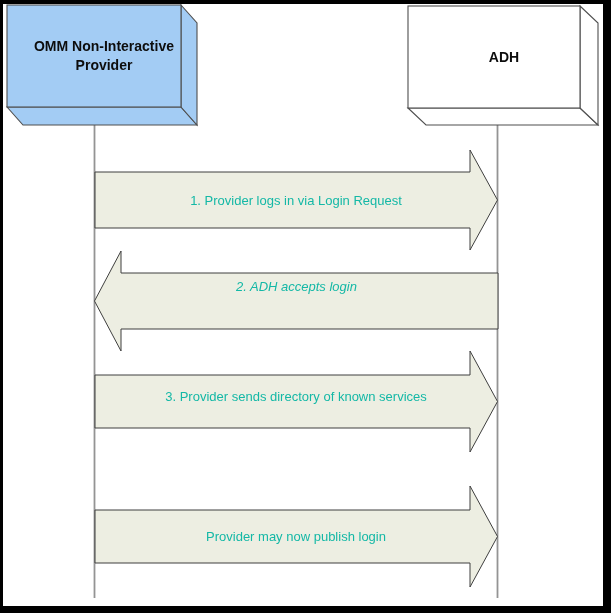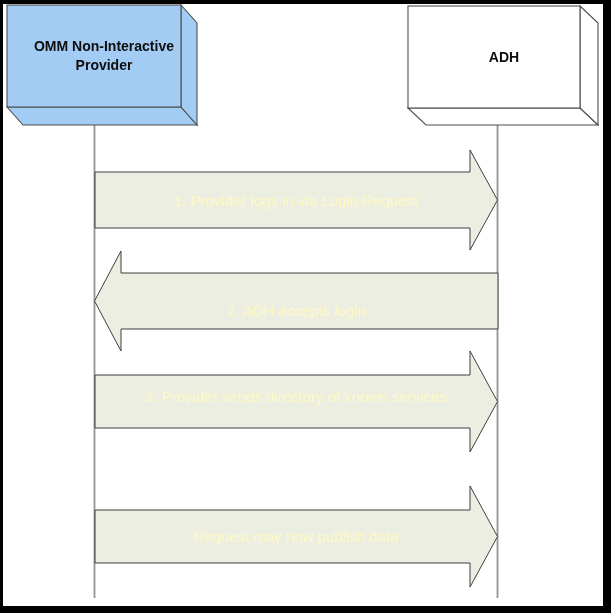--- a/index.html
+++ b/index.html
@@ -38,23 +38,23 @@
     color: #0d0d0d;
     pointer-events: none;
   }
   .actor-label {
     font-size: 14px;
     font-weight: bold;
     line-height: 19px;
     padding: 0 10px;
   }
   .msg-label {
-    font-size: 15px;
+    font-size: 13px;
     font-weight: normal;
-    color: #fef9c3;
+    color: #14b8a6;
   }
 </style>
 </head>
 <body>
 
 <div id="stage">
 
   <div id="canvas"></div>
 
   <svg id="shapes" width="611" height="613" viewBox="0 0 611 613">
@@ -82,19 +82,19 @@
 
     <polygon points="95,510 470,510 470,486 497.5,536.5 470,587 470,563 95,563" stroke-width="1" stroke-linejoin="miter" stroke="#3f3f3f" fill="#edeee2"></polygon>
   </svg>
 
   <div class="label actor-label" style="left:7px; top:5px; width:174px; height:102px;">OMM Non-Interactive Provider</div>
 
   <div class="label actor-label" style="left:408px; top:6px; width:172px; height:102px;">ADH</div>
 
   <div class="label msg-label" style="left:95px; top:172px; width:402px; height:56px;">1. Provider logs in via Login Request</div>
 
-  <div class="label msg-label" style="left:95px; top:282px; width:403px; height:56px;">2. ADH accepts login</div>
+  <div class="label msg-label" style="left:95px; top:258px; width:403px; height:56px;font-style:italic;">2. ADH accepts login</div>
 
   <div class="label msg-label" style="left:95px; top:375px; width:402px; height:42px;">3. Provider sends directory of known services</div>
 
-  <div class="label msg-label" style="left:95px; top:510px; width:402px; height:53px;">Request may now publish data</div>
+  <div class="label msg-label" style="left:95px; top:510px; width:402px; height:53px;">Provider may now publish login</div>
 
 </div>
 
 </body></html>

